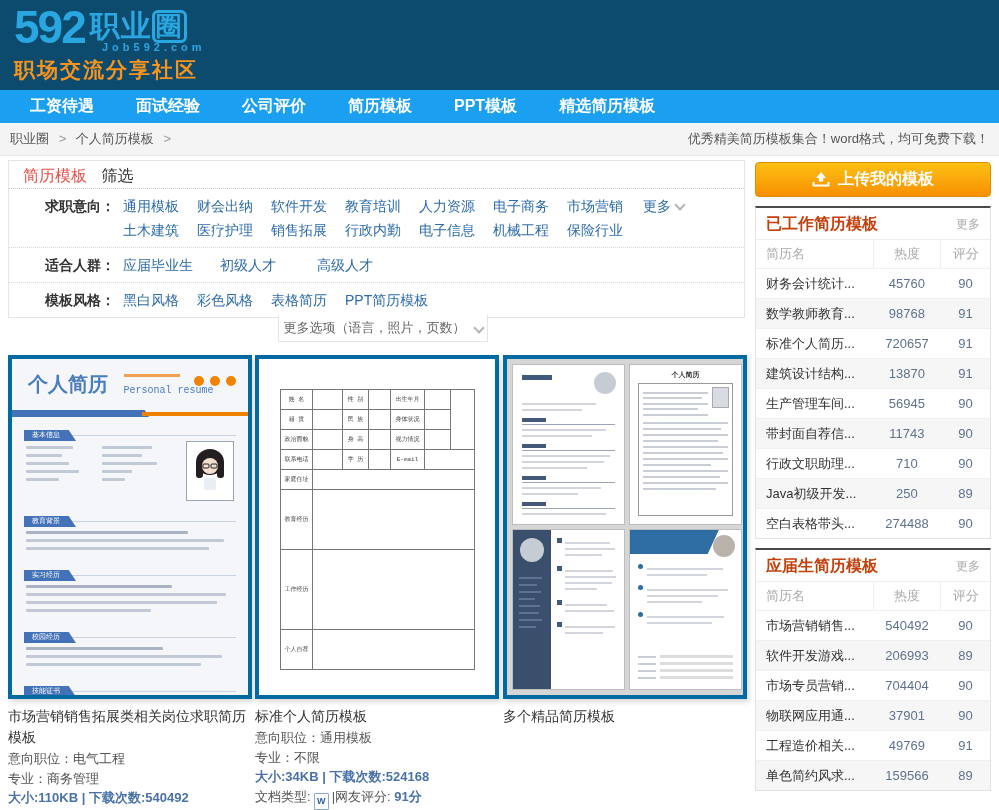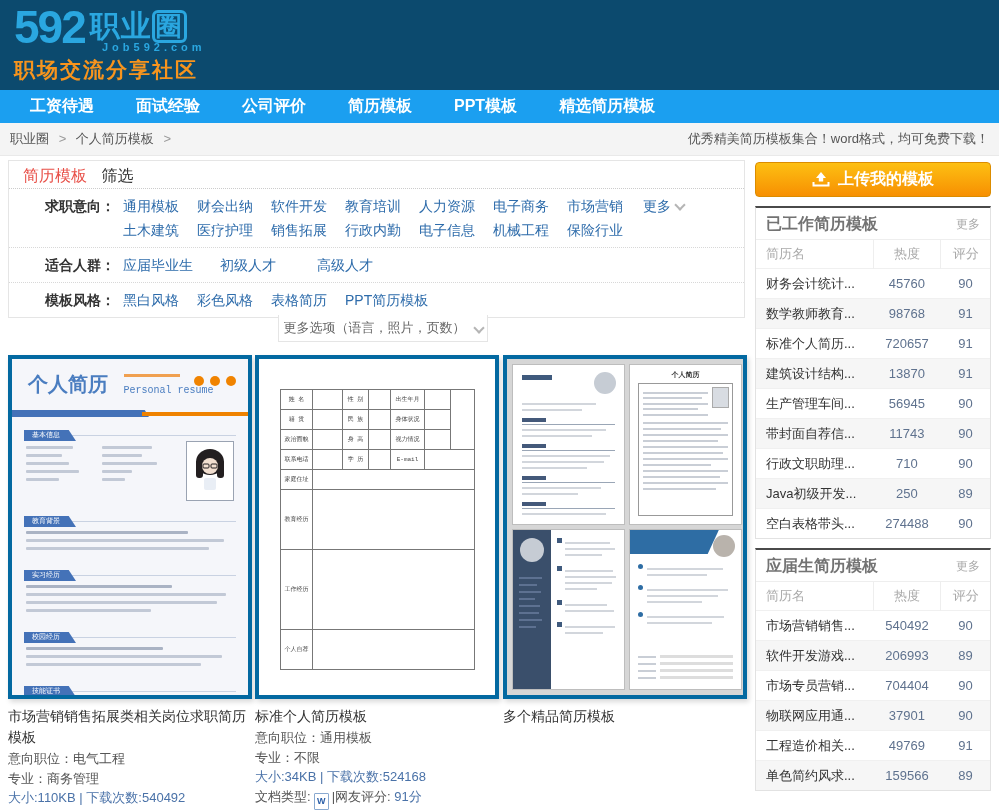--- a/index.html
+++ b/index.html
@@ -50,21 +50,21 @@
       font-size:13px;color:#666;cursor:pointer;}
   .more-tab .chev{margin-left:9px;}
 
   
   .card{position:absolute;top:355px;width:238px;}
   .card.c1{left:8px;} .card.c2{left:255px;} .card.c3{left:503px;}
   .thumb{width:236px;height:336px;border:4px solid #0369a1;background:#fff;position:relative;overflow:hidden;
       box-shadow:2px 3px 5px rgba(0,0,0,.15);cursor:pointer;box-sizing:content-box;font-family:Liberation Mono, monospace;}
   .caption{margin-top:7px;font-size:13px;color:#555;line-height:1.5;}
   .cap-title{font-size:14px;color:#333;margin-bottom:1px;cursor:pointer;}
-  .cap-blue{color:#4a72a8;}
+  .cap-blue{color:#4a72a8;font-weight:bold;}
   .wicon{display:inline-block;width:13px;height:15px;border:1px solid #89a9d0;background:#fff;color:#2b5fa8;
       font-size:9px;font-weight:bold;text-align:center;line-height:14px;vertical-align:-3px;margin:0 3px;border-radius:1px;}
 
   
   .t1{background:#f5f6fa;}
   .t1-head{position:relative;padding:12px 10px 0 16px;height:34px;}
   .t1-title{font-size:20px;color:#4a7dc0;font-weight:bold;}
   .t1-sub{display:inline-block;vertical-align:top;margin-left:6px;margin-top:1px;}
   .t1-sub .obar{display:block;width:56px;height:3px;background:#f0a050;margin:2px 0 3px;}
   .t1-sub-en{font-size:10px;color:#4a7dc0;}
@@ -128,21 +128,21 @@
   .sk .track{flex:1;height:3px;background:#ddd;}
   .sk .fill{height:3px;background:#2e6da4;}
 
   
   .right-col{position:absolute;left:755px;top:162px;width:236px;}
   .upload-btn{width:236px;height:35px;border:1px solid #db8c00;border-radius:4px;
       background:linear-gradient(#fdc012,#f78f02);color:#fff;font-size:16px;font-weight:bold;
       display:flex;align-items:center;justify-content:center;gap:8px;cursor:pointer;box-sizing:border-box;}
   .side-box{margin-top:9px;border:1px solid #e2e2e2;border-top:2px solid #4a4a4a;background:#fff;}
   .sb-head{display:flex;justify-content:space-between;align-items:center;padding:6px 10px 4px;}
-  .sb-title{font-size:16px;font-weight:bold;color:#737373;}
+  .sb-title{font-size:16px;font-weight:bold;color:#c2410c;}
   .sb-more{font-size:12px;color:#aaa;text-decoration:none;cursor:pointer;}
   .sb-table{width:100%;border-collapse:collapse;font-size:13px;}
   .sb-table th{font-weight:normal;color:#a9a9a9;height:26px;border-top:1px solid #eee;}
   .sb-table th + th{border-left:1px solid #eee;}
   .sb-table td{height:27px;color:#333;}
   .sb-table .c-name{width:50%;text-align:left;padding-left:10px;white-space:nowrap;overflow:hidden;}
   .sb-table .c-heat{width:29%;text-align:center;}
   .sb-table .c-score{width:21%;text-align:center;}
   .sb-table td.c-heat,.sb-table td.c-score{color:#5f728e;}
   .sb-table tbody tr{border-top:1px solid #f0f0f0;cursor:pointer;}

